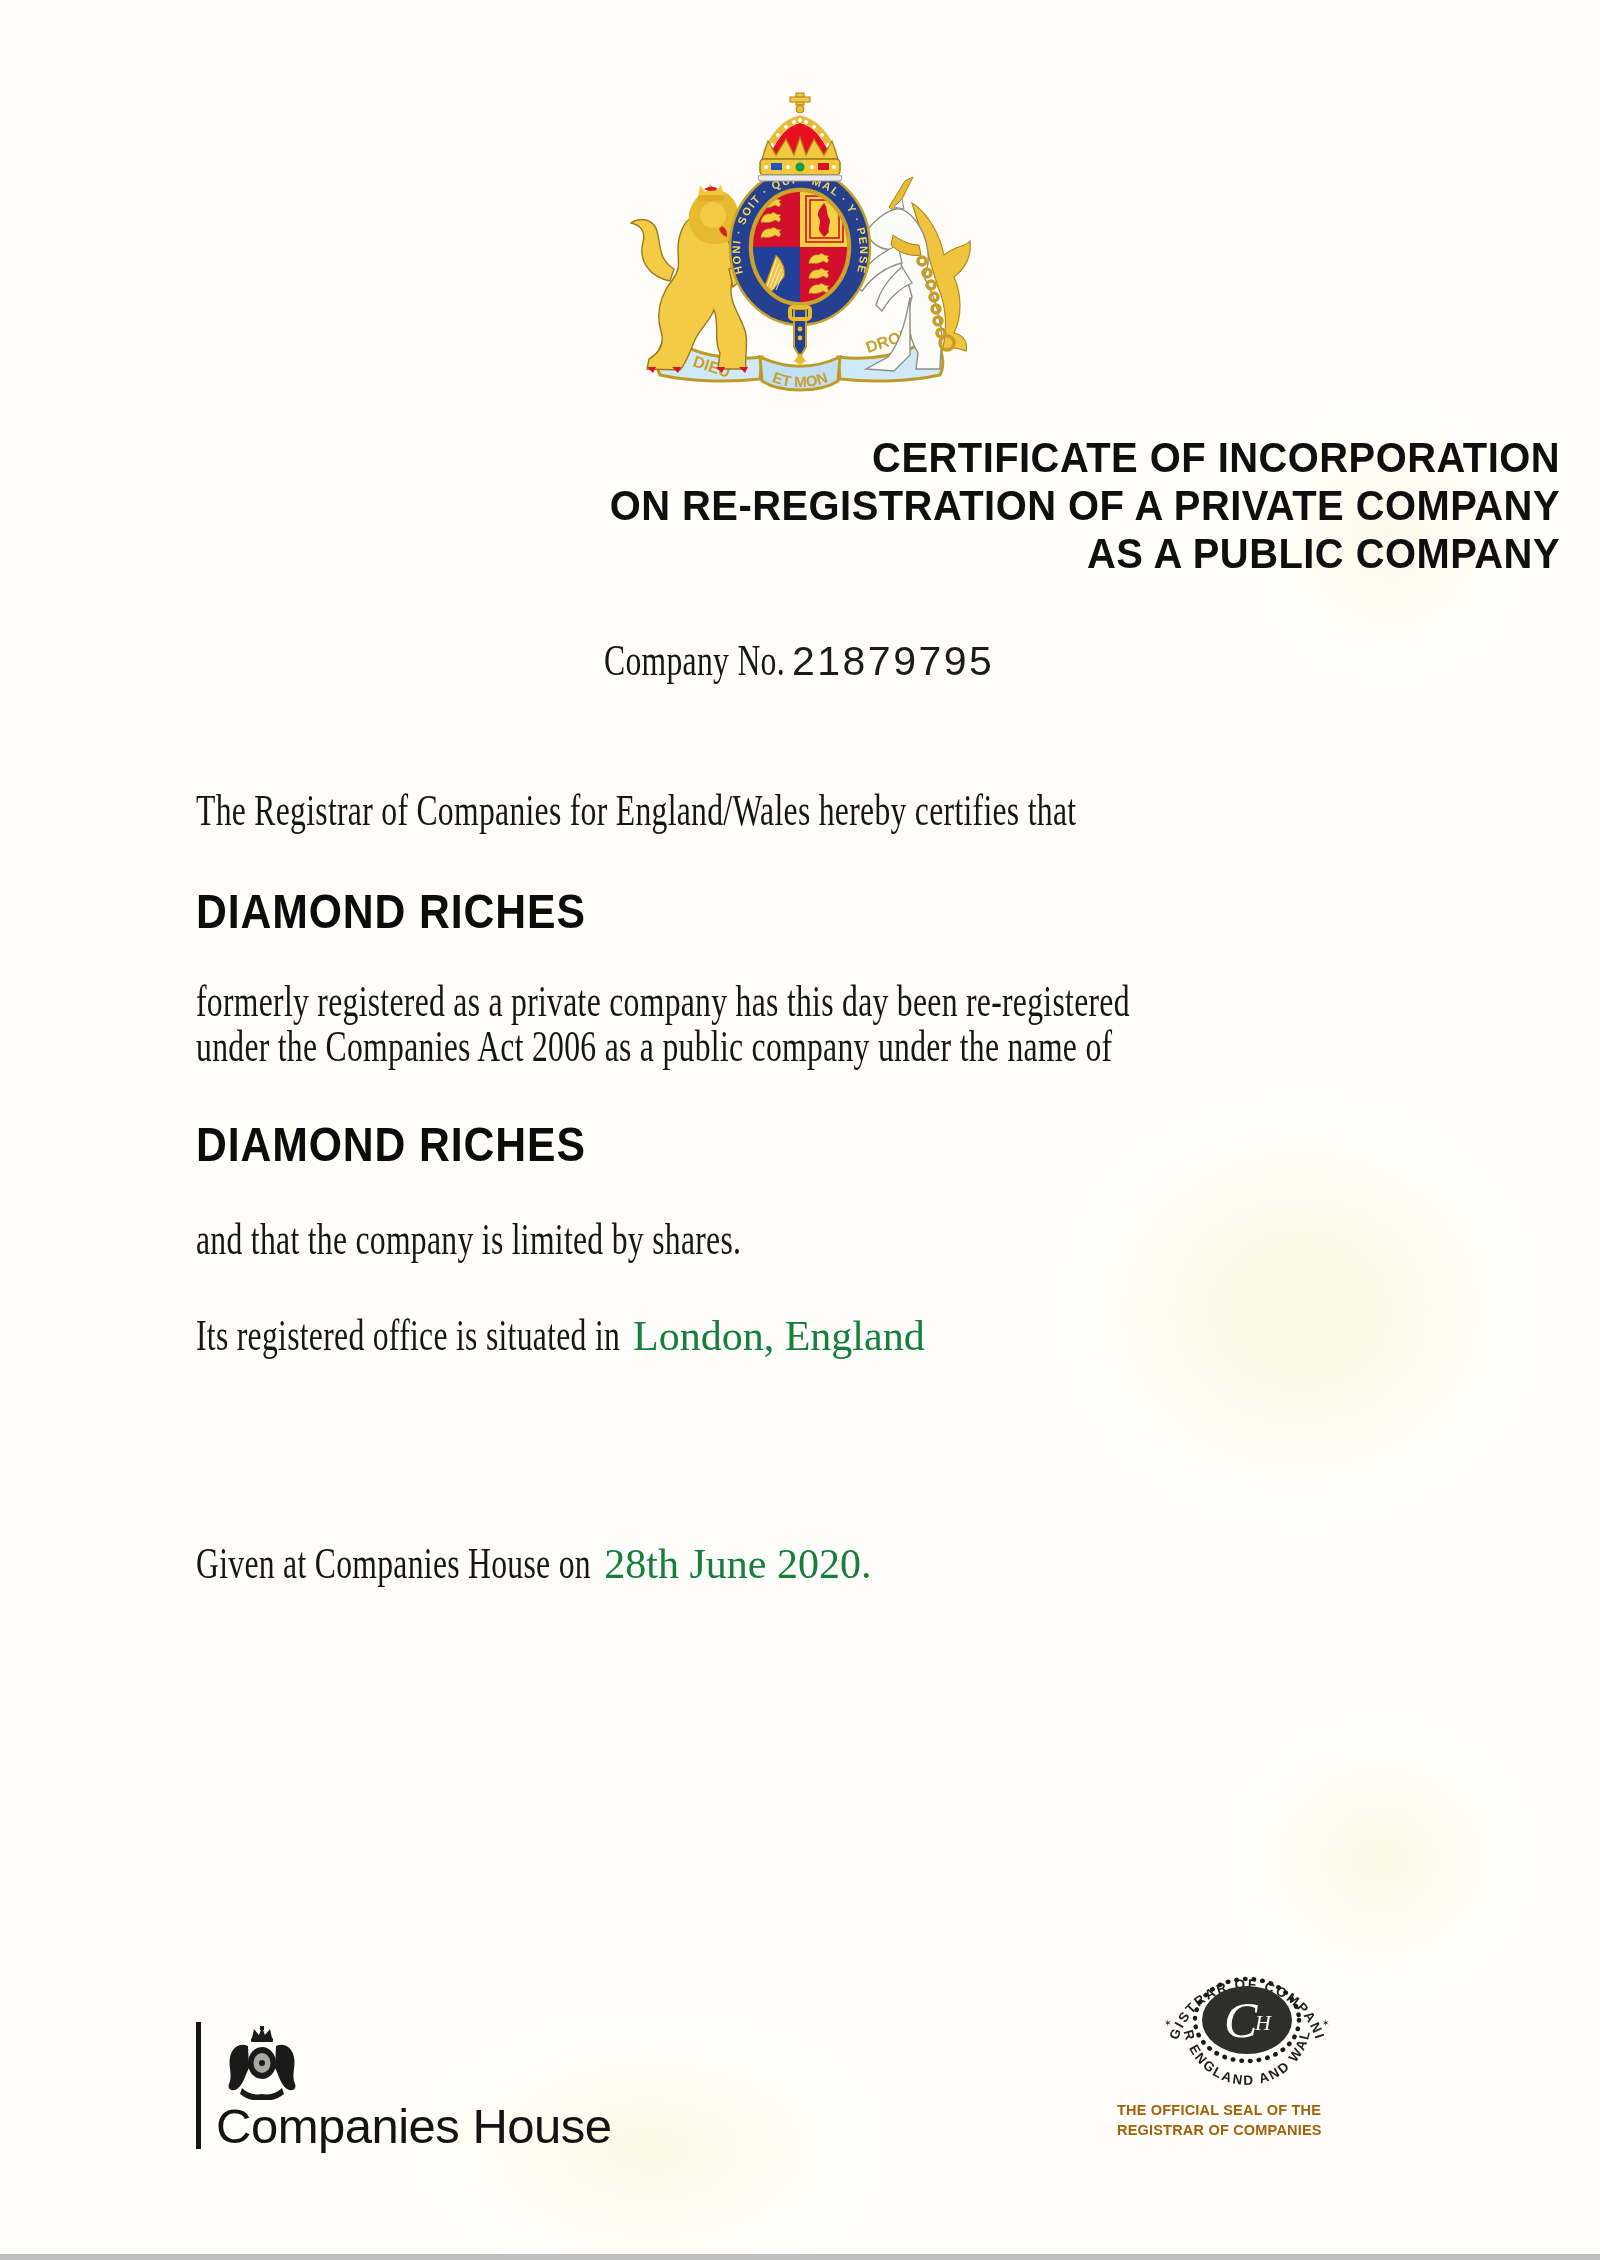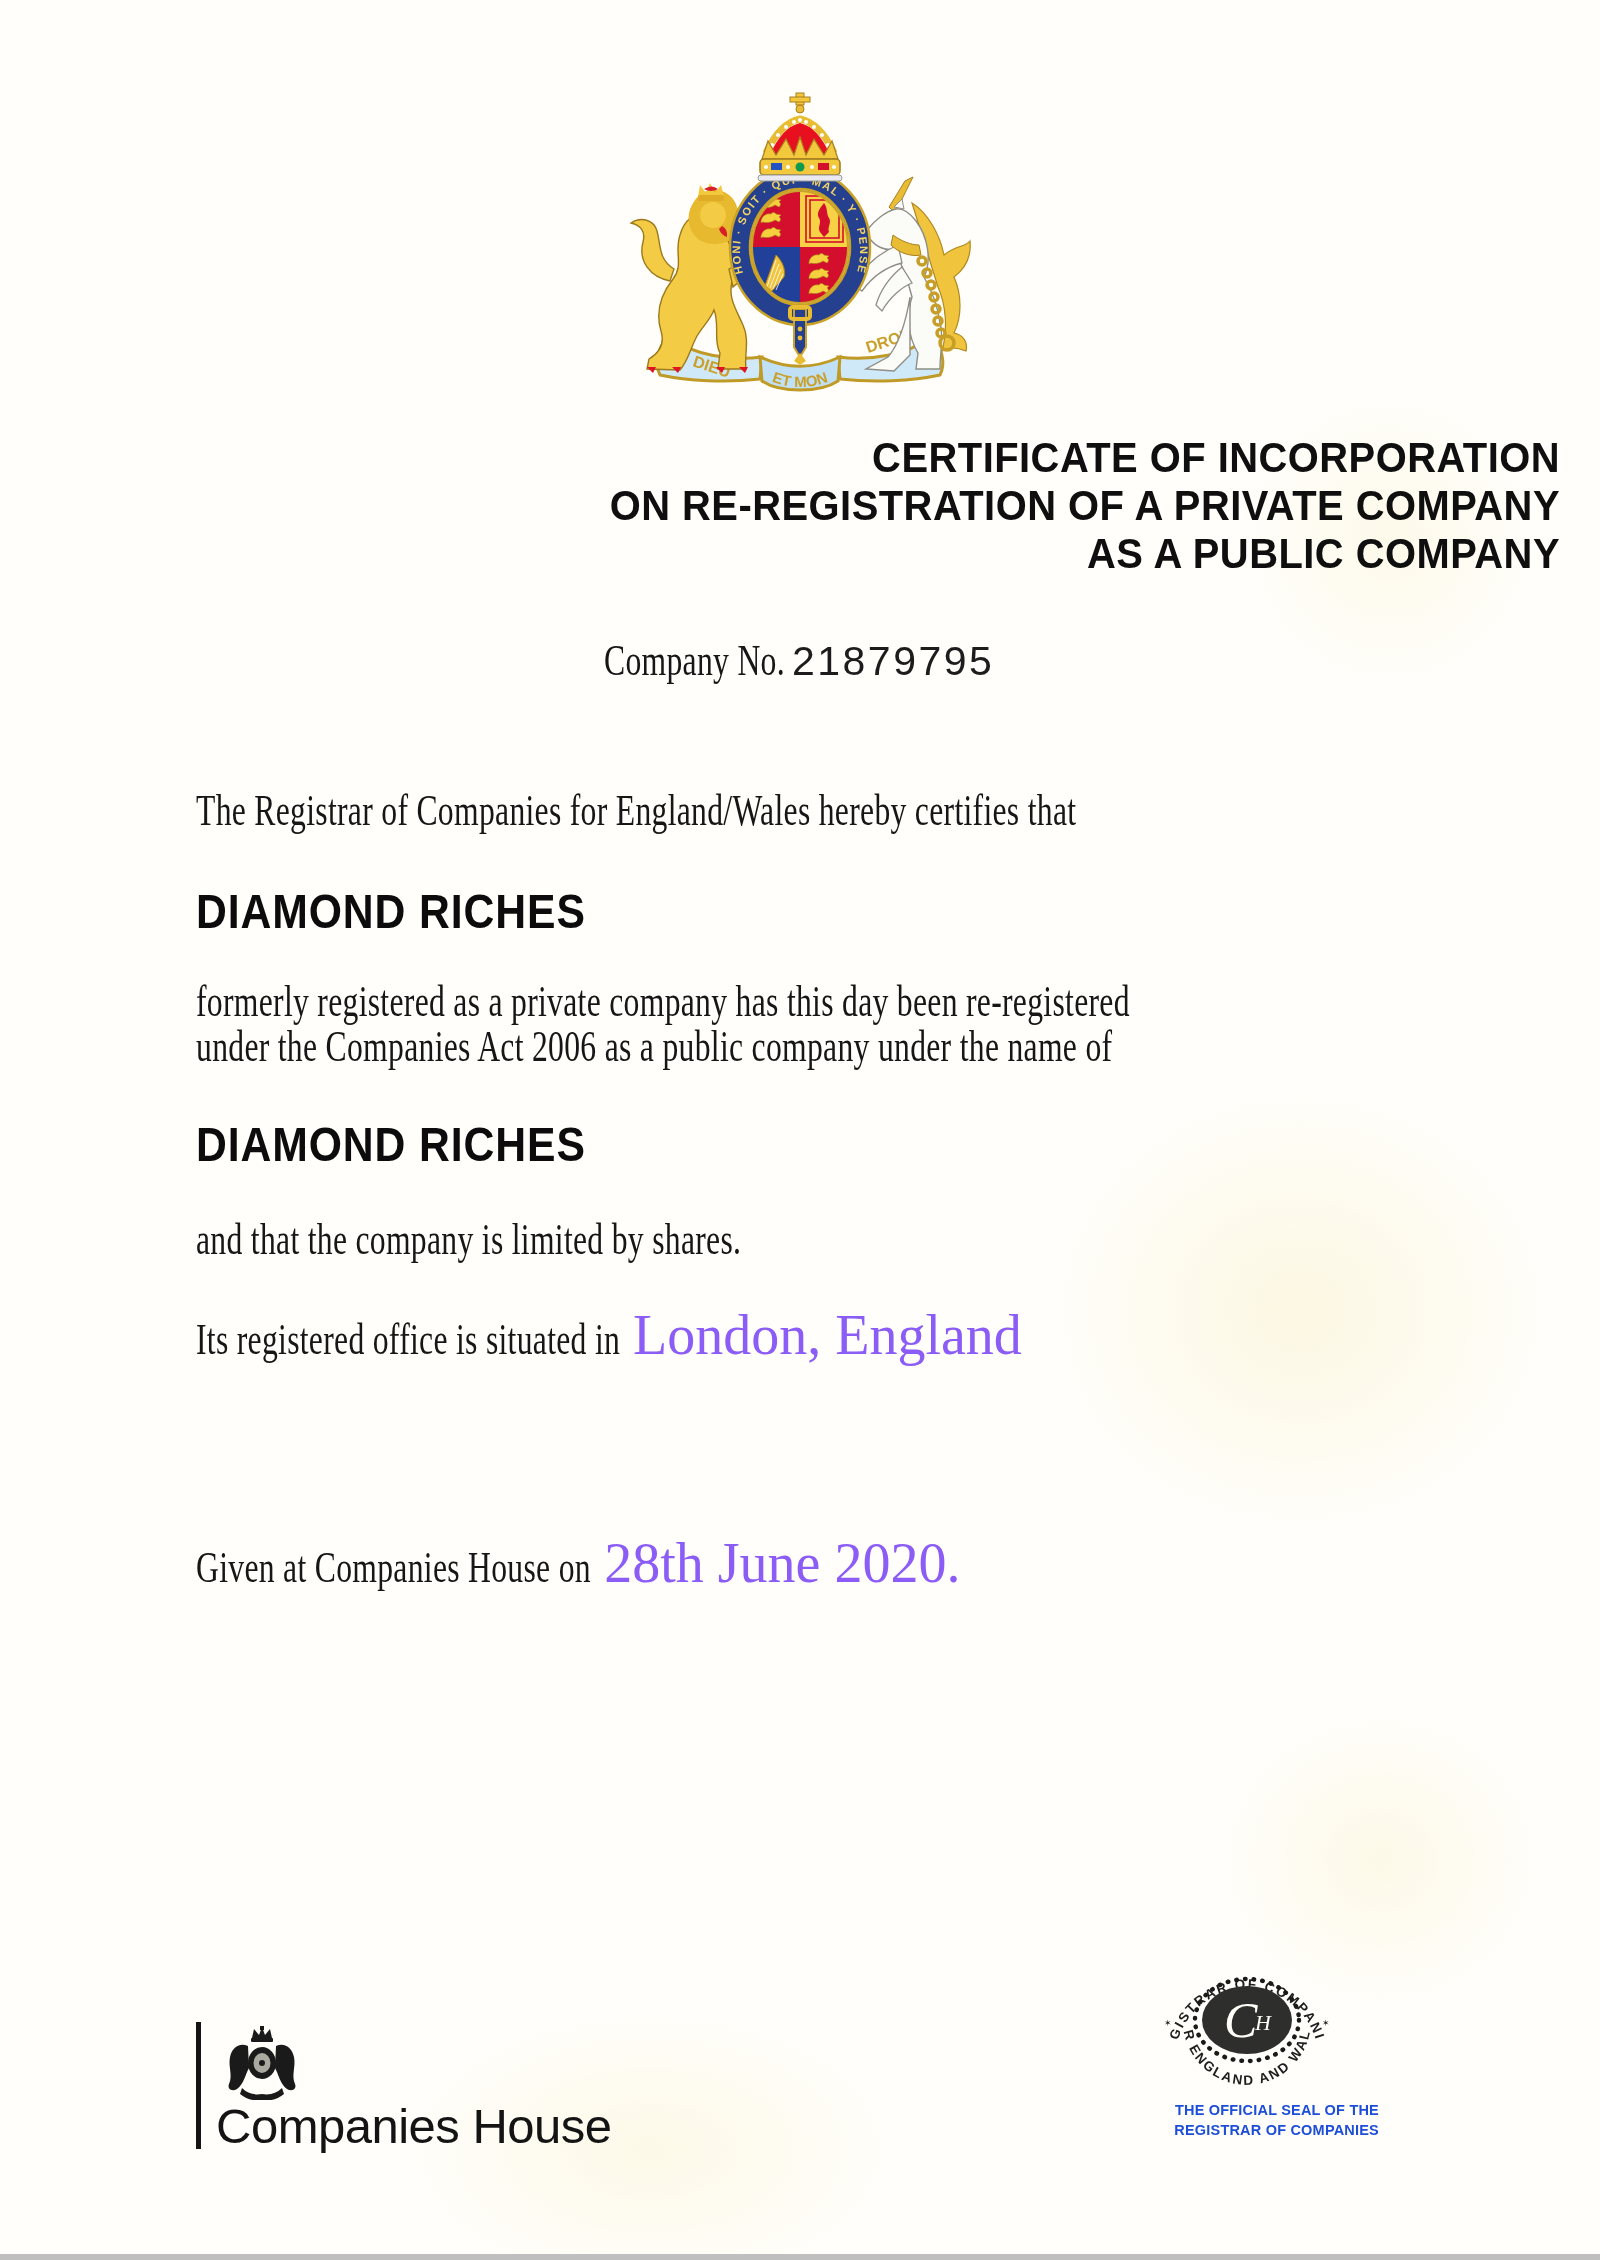--- a/index.html
+++ b/index.html
@@ -25,21 +25,21 @@
   }
 
   
   .cond{
     font-family:"Liberation Serif", serif; font-size:44px; line-height:45px;
     color:#161616; white-space:nowrap; letter-spacing:.4px;
     transform:scaleX(.72); transform-origin:0 50%;
   }
   .ins{
     display:inline-block; transform:scaleX(1.3889); transform-origin:0 50%;
-    font-size:56px; color:#8b5cf6; letter-spacing:0; white-space:pre; margin-left:18px;
+    font-size:42px; color:#15803d; letter-spacing:0; white-space:pre; margin-left:18px;
   }
   .ins-num{
     display:inline-block; transform:scaleX(1.3889); transform-origin:0 50%;
     font-family:"Liberation Sans", sans-serif; font-size:41px; letter-spacing:2.5px;
     color:#1c1c1c; margin-left:10px;
   }
 
   .company-name{
     left:196px;
     font-family:"Liberation Sans", sans-serif; font-weight:700; font-size:48px;
@@ -50,23 +50,23 @@
   
   .ch-bar{left:196px; top:2022px; width:5px; height:127px; background:#141414;}
   .ch-wordmark{
     left:216px; top:2103px;
     font-family:"Liberation Sans", sans-serif; font-size:49px; font-weight:400;
     letter-spacing:-.5px; color:#141414; line-height:46px;
   }
 
   
   .seal-caption{
-    left:1117px; top:2100px; width:262px; text-align:right;
+    left:1117px; top:2100px; width:262px; text-align:left;
     font-family:"Liberation Sans", sans-serif; font-weight:700; font-size:14.5px;
-    line-height:20px; color:#1d4ed8; letter-spacing:.2px;
+    line-height:20px; color:#a16207; letter-spacing:.2px;
   }
 
   .bottom-edge{left:0; top:2254px; width:1600px; height:6px; background:#bfbfbf;}
 </style>
 </head>
 <body>
 
 <div class="page">
 
   <div class="blob b1"></div>

